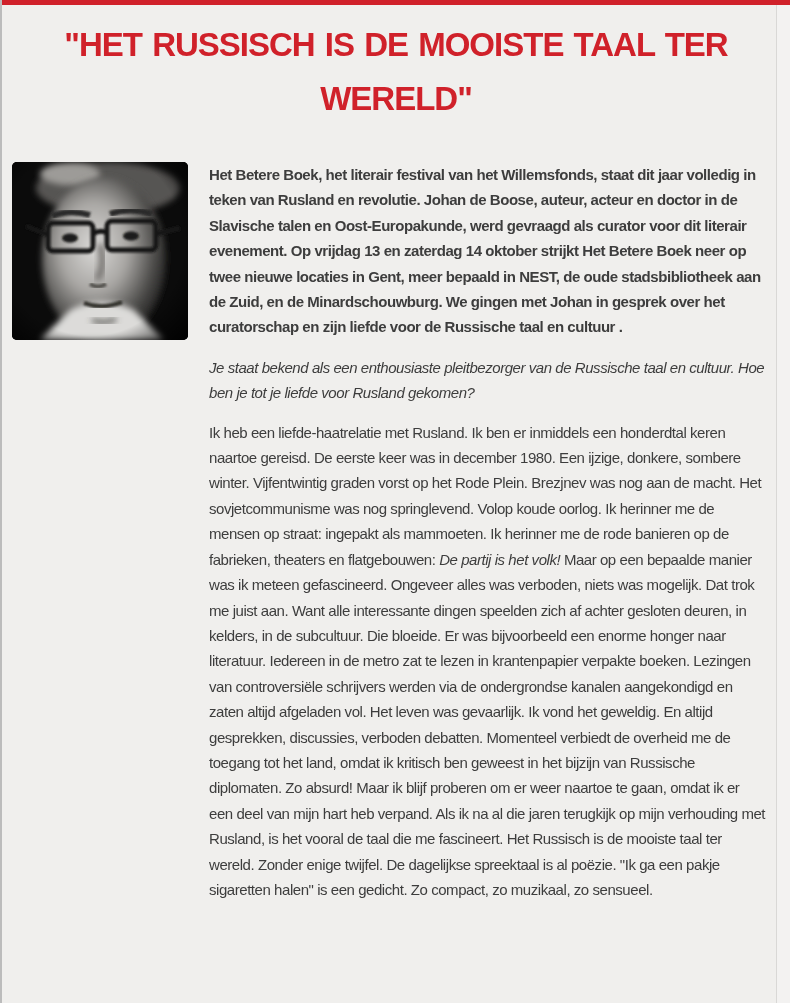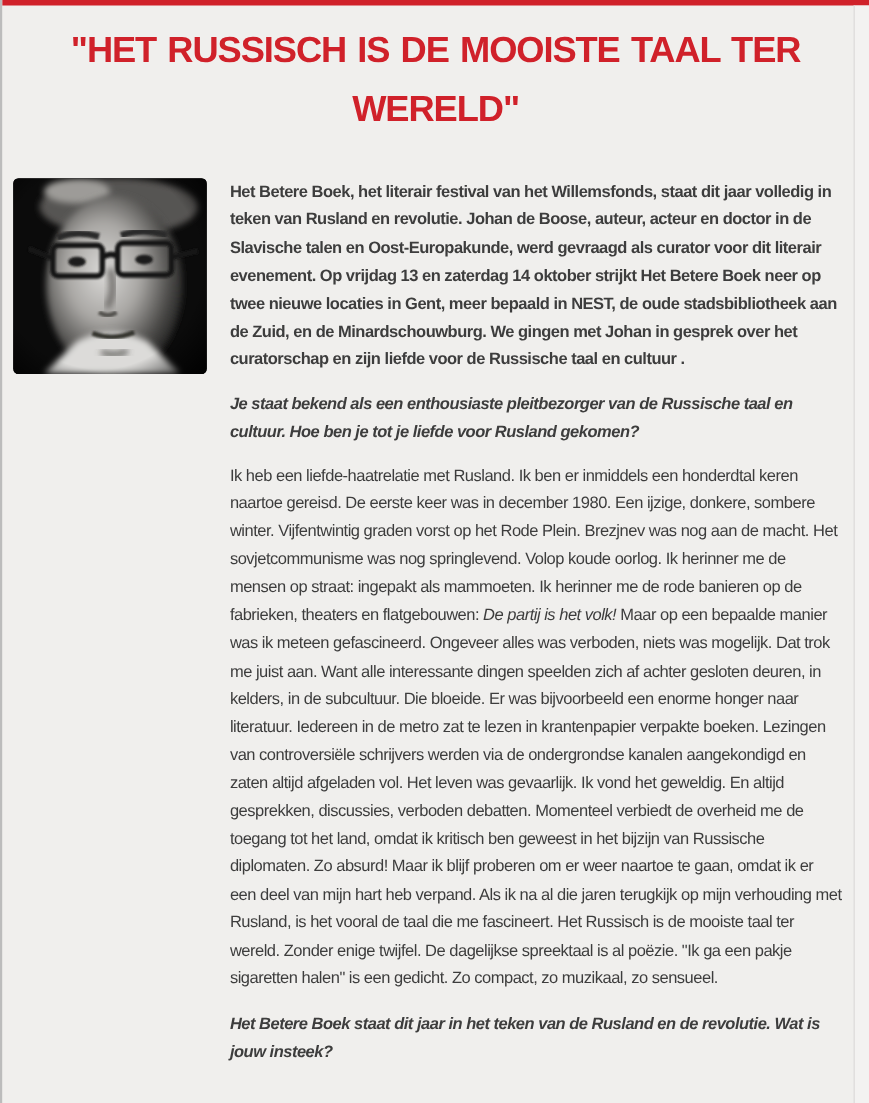--- a/index.html
+++ b/index.html
@@ -62,21 +62,21 @@
   .text-col {
     flex: 1;
     min-width: 0;
     color: #3d3d3d;
     font-size: 15px;
     line-height: 25.4px;
     letter-spacing: -0.45px;
   }
   .text-col p { margin: 0 0 14px 0; }
   p.intro { font-weight: bold; }
-  p.question { font-weight: bold; font-style: italic; margin-top: 15px; }
+  p.question { font-weight: normal; font-style: italic; margin-top: 15px; }
   p.answer { margin-bottom: 16px; }
   .inline-italic { font-style: italic; }
 </style>
 </head>
 <body>
 
 <div class="page">
   <div class="top-accent"></div>
   <div class="scroll-track"></div>
 
@@ -131,16 +131,15 @@
       </div>
     </div>
 
     <div class="text-col">
       <p class="intro">Het Betere Boek, het literair festival van het Willemsfonds, staat dit jaar volledig in teken van Rusland en revolutie. Johan de Boose, auteur, acteur en doctor in de Slavische talen en Oost-Europakunde, werd gevraagd als curator voor dit literair evenement. Op vrijdag 13 en zaterdag 14 oktober strijkt Het Betere Boek neer op twee nieuwe locaties in Gent, meer bepaald in NEST, de oude stadsbibliotheek aan de Zuid, en de Minardschouwburg. We gingen met Johan in gesprek over het curatorschap en zijn liefde voor de Russische taal en cultuur .</p>
 
       <p class="question">Je staat bekend als een enthousiaste pleitbezorger van de Russische taal en cultuur. Hoe ben je tot je liefde voor Rusland gekomen?</p>
 
       <p class="answer"><span>Ik heb een liefde-haatrelatie met Rusland. Ik ben er inmiddels een honderdtal keren naartoe gereisd. De eerste keer was in december 1980. Een ijzige, donkere, sombere winter. Vijfentwintig graden vorst op het Rode Plein. Brezjnev was nog aan de macht. Het sovjetcommunisme was nog springlevend. Volop koude oorlog. Ik herinner me de mensen op straat: ingepakt als mammoeten. Ik herinner me de rode banieren op de fabrieken, theaters en flatgebouwen: </span><span class="inline-italic">De partij is het volk!</span><span> Maar op een bepaalde manier was ik meteen gefascineerd. Ongeveer alles was verboden, niets was mogelijk. Dat trok me juist aan. Want alle interessante dingen speelden zich af achter gesloten deuren, in kelders, in de subcultuur. Die bloeide. Er was bijvoorbeeld een enorme honger naar literatuur. Iedereen in de metro zat te lezen in krantenpapier verpakte boeken. Lezingen van controversiële schrijvers werden via de ondergrondse kanalen aangekondigd en zaten altijd afgeladen vol. Het leven was gevaarlijk. Ik vond het geweldig. En altijd gesprekken, discussies, verboden debatten. Momenteel verbiedt de overheid me de toegang tot het land, omdat ik kritisch ben geweest in het bijzijn van Russische diplomaten. Zo absurd! Maar ik blijf proberen om er weer naartoe te gaan, omdat ik er een deel van mijn hart heb verpand. Als ik na al die jaren terugkijk op mijn verhouding met Rusland, is het vooral de taal die me fascineert. Het Russisch is de mooiste taal ter wereld. Zonder enige twijfel. De dagelijkse spreektaal is al poëzie. "Ik ga een pakje sigaretten halen" is een gedicht. Zo compact, zo muzikaal, zo sensueel.</span></p>
 
-      <p class="question">Het Betere Boek staat dit jaar in het teken van de Rusland en de revolutie. Wat is jouw insteek?</p>
     </div>
   </div>
 </div>
 
 </body></html>

